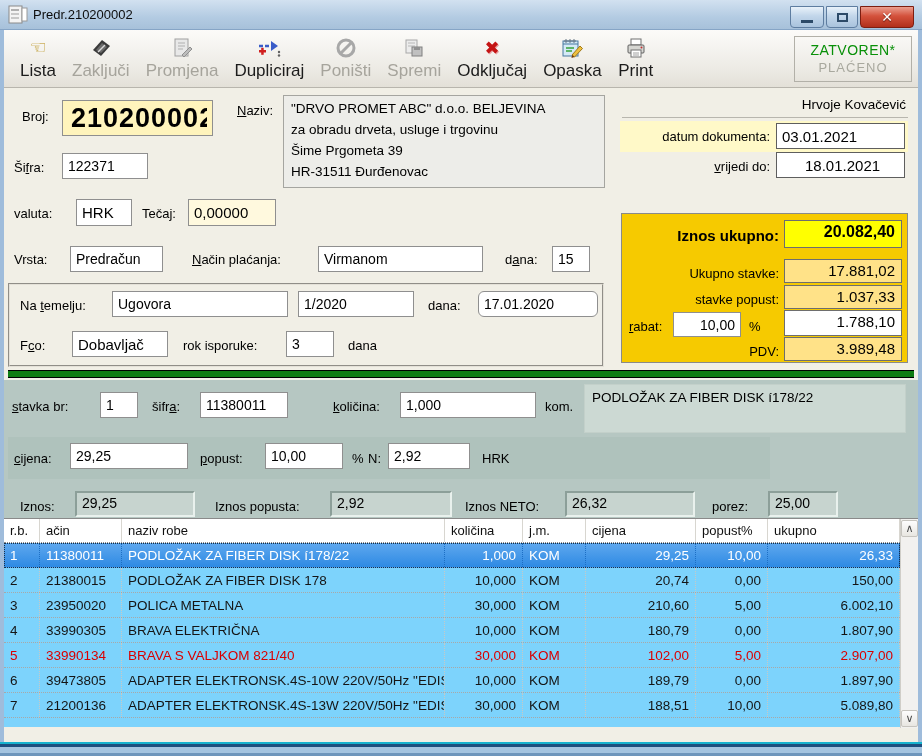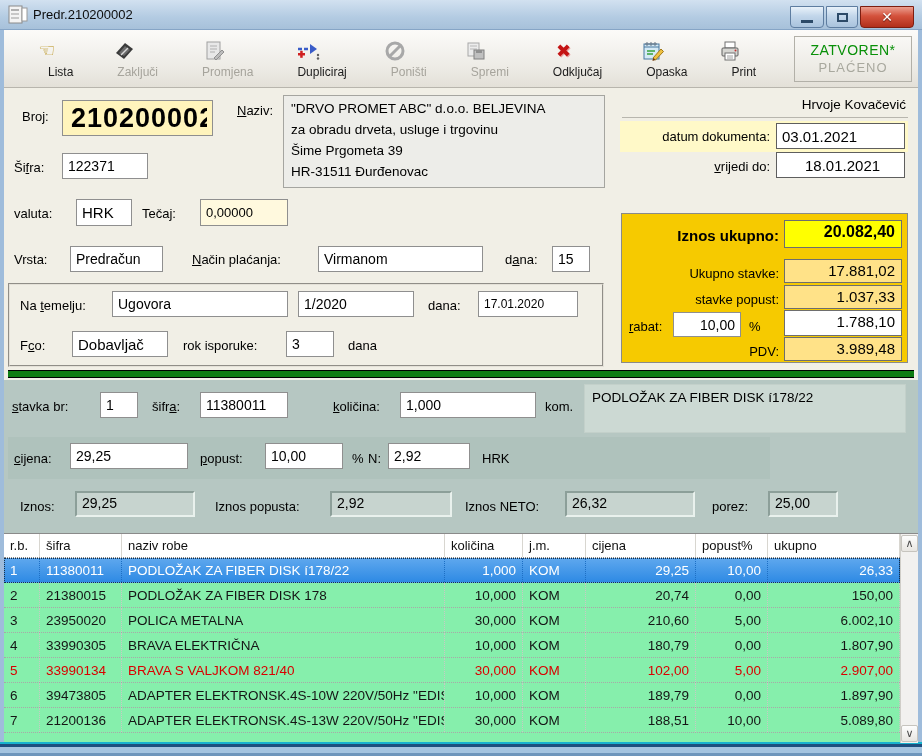--- a/index.html
+++ b/index.html
@@ -28,21 +28,21 @@
   .frame-r { position:absolute; right:0; top:30px; width:4px; height:712px; background:#9fbcdb; }
   .frame-b { position:absolute; left:0; top:742px; width:922px; height:14px;
     background:linear-gradient(#17b2ce 0 2px,#1e4e7e 2px 5px,#a4c4e0 5px 11px,#6e96bc 11px 14px); }
 
   
   .toolbar { position:absolute; left:4px; top:30px; width:914px; height:58px;
     background:linear-gradient(#fcfbf9,#eceae4 70%,#e3e0d8); border-bottom:1px solid #b8b5ad;
     display:flex; align-items:center; padding-left:8px; }
   .tbtn { height:50px; min-width:52px; padding:2px 7px; display:flex; flex-direction:column; align-items:center; justify-content:center; border:1px solid transparent; border-radius:3px; }
   .tbtn .ticon { height:26px; display:flex; align-items:center; justify-content:center; }
-  .tbtn .tlabel { font-size:12px; color:#1c1c1c; margin-top:1px; white-space:nowrap;margin-left:28px; }
+  .tbtn .tlabel { font-size:17px; color:#1c1c1c; margin-top:1px; white-space:nowrap; }
   .tbtn.disabled .tlabel { color:#a6a49c; }
   .glyph-hand { font-size:19px; color:#b89018; line-height:20px; }
   .glyph-x { font-size:18px; font-weight:bold; color:#c41414; line-height:20px; text-shadow:1px 1px 0 #e8a0a0; }
   .status-box { position:absolute; right:6px; top:6px; width:118px; height:46px; border:1px solid #b2b0a8; text-align:center; }
   .status-line1 { font-size:14px; color:#089008; margin-top:5px; letter-spacing:.5px; }
   .status-line2 { font-size:13px; color:#a8a89e; letter-spacing:1px; margin-top:2px; }
 
   
   .form { position:absolute; left:4px; top:88px; width:914px; height:654px; background:#f1efe6; }
   .abs { position:absolute; }
@@ -68,21 +68,21 @@
   .gfield.bright { background:#ffff00; font-weight:bold; font-size:16px; }
   .gfield.white { background:#ffffff; }
 
   .green-bar { position:absolute; background:#0e7c12; border-top:1px solid #000; border-bottom:1px solid #000; }
 
   .item-panel { position:absolute; background:#b6c7c2; }
   .item-strip { position:absolute; background:#afc2bc; }
   .name-box { position:absolute; background:#ccd9d3; border:1px solid #c3d0ca; font-size:13.5px; line-height:20px; padding:3px 7px; color:#000; }
 
   
-  .table { position:absolute; left:4px; top:533px; width:914px; height:209px; background:#86efac; border-top:1px solid #8a8a8a; }
+  .table { position:absolute; left:4px; top:518px; width:914px; height:209px; background:#7dd3fc; border-top:1px solid #8a8a8a; }
   .thead { display:flex; height:24px; border-bottom:1px dotted #8a8a8a; background:#fff; }
   .th { font-size:13px; color:#101010; padding:4px 0 0 6px; border-right:1px solid #d8d6d0; white-space:nowrap; overflow:hidden; flex:0 0 auto; }
   .tbody { position:absolute; left:0; top:24px; width:896px; }
   .tr { display:flex; height:25px; border-bottom:1px dotted #a8a8a8; color:#151515; }
   .td { font-size:13.5px; padding:5px 6px 0 6px; white-space:nowrap; overflow:hidden; border-right:1px dotted #c8c8c4; flex:0 0 auto; }
   .td.num { text-align:right; }
   .tr.sel { background:linear-gradient(#5fa8ee,#2e8ae4); color:#fff; outline:1px dotted #16304a; outline-offset:-1px; }
   .tr.sel .td { border-right-color:#1d6fc4; }
   .scrollbar { position:absolute; right:0; top:0; width:18px; height:209px; background:#f2f1ef; border-left:1px solid #d0cec8; }
   .sb-arrow { position:absolute; left:0; width:17px; height:17px; display:flex; align-items:center; justify-content:center;
@@ -238,35 +238,35 @@
   <input class="inp abs" style="left: 776px; top: 123px; width: 129px; height: 26px; font-size: 15px; border-color: rgb(94, 94, 94);" value="03.01.2021">
   <span class="lbl r" style="left:622px; top:159px; width:148px;"><u>v</u>rijedi do:</span>
   <input class="inp abs" style="left: 776px; top: 152px; width: 129px; height: 26px; font-size: 15px; border-color: rgb(94, 94, 94); padding-left: 28px;" value="18.01.2021">
 
   <span class="lbl" style="left:14px; top:160px;">Ši<u>f</u>ra:</span>
   <input class="inp abs" style="left: 62px; top: 153px; width: 86px; height: 26px;" value="122371">
 
   <span class="lbl" style="left:14px; top:206px;">valuta:</span>
   <input class="inp abs" style="left: 76px; top: 199px; width: 56px; height: 27px; font-size: 15px;" value="HRK">
   <span class="lbl" style="left:142px; top:206px;">Tečaj:</span>
-  <input class="inp abs" style="left: 200px; top: 199px; width: 88px; height: 27px; background: rgb(255, 249, 222); font-size: 13px;" value="0,00000">
+  <input class="inp abs" style="left: 188px; top: 199px; width: 88px; height: 27px; background: rgb(255, 249, 222); font-size: 15px;" value="0,00000">
 
   <span class="lbl" style="left:14px; top:252px;">Vrsta:</span>
   <input class="inp abs" style="left: 70px; top: 246px; width: 93px; height: 26px;" value="Predračun">
   <span class="lbl" style="left:192px; top:252px;"><u>N</u>ačin plaćanja:</span>
   <input class="inp abs" style="left: 318px; top: 246px; width: 165px; height: 26px;" value="Virmanom">
   <span class="lbl" style="left:505px; top:252px;">d<u>a</u>na:</span>
   <input class="inp abs" style="left: 552px; top: 246px; width: 38px; height: 26px;" value="15">
 
   <div class="groupbox" style="left:8px; top:283px; width:596px; height:84px;"></div>
   <span class="lbl" style="left:20px; top:298px;">Na <u>t</u>emelju:</span>
   <input class="inp abs" style="left: 112px; top: 291px; width: 176px; height: 26px;" value="Ugovora">
   <input class="inp abs" style="left: 298px; top: 291px; width: 116px; height: 26px;" value="1/2020">
   <span class="lbl" style="left:428px; top:298px;">dana:</span>
-  <input class="inp abs" style="left: 478px; top: 291px; width: 100px; height: 26px; font-size: 12px;" value="17.01.2020">
+  <input class="inp abs" style="left: 478px; top: 291px; width: 120px; height: 26px; font-size: 14px; border-radius: 6px;" value="17.01.2020">
   <span class="lbl" style="left:20px; top:338px;">F<u>c</u>o:</span>
   <input class="inp abs" style="left: 72px; top: 331px; width: 96px; height: 26px; font-size: 15px;" value="Dobavljač">
   <span class="lbl" style="left:183px; top:338px;">rok isporuke:</span>
   <input class="inp abs" style="left: 286px; top: 331px; width: 48px; height: 26px;" value="3">
   <span class="lbl" style="left:348px; top:338px;">dana</span>
 
   <div class="gold" style="left:621px; top:213px; width:287px; height:150px;">
     <span class="lbl r bold" style="left:7px; top:13px; width:150px;">Iznos ukupno:</span>
     <div class="gfield bright" style="left:162px; top:6px; width:118px; height:28px;">20.082,40</div>
     <span class="lbl r" style="left:7px; top:52px; width:150px;">Ukupno stavke:</span>
@@ -309,21 +309,21 @@
   <span class="lbl" style="left:215px; top:499px;">Iznos popusta:</span>
   <div class="ro" style="left:330px; top:491px; width:122px; height:26px;">2,92</div>
   <span class="lbl" style="left:465px; top:499px;">Iznos NETO:</span>
   <div class="ro" style="left:565px; top:491px; width:130px; height:26px;">26,32</div>
   <span class="lbl" style="left:712px; top:499px;">porez:</span>
   <div class="ro" style="left:768px; top:491px; width:70px; height:26px;">25,00</div>
 
   <div class="table">
     <div class="thead">
         <div class="th" style="width: 36px;">r.b.</div>
-        <div class="th" style="width: 82px;">šifra</div>
+        <div class="th" style="width: 82px;">ačin</div>
         <div class="th" style="width: 323px;">naziv robe</div>
         <div class="th" style="width: 78px;">količina</div>
         <div class="th" style="width: 63px;">j.m.</div>
         <div class="th" style="width: 110px;">cijena</div>
         <div class="th" style="width: 72px;">popust%</div>
         <div class="th" style="width: 132px;">ukupno</div>
       </div>
     <div class="tbody">
         <div class="tr sel">
           <div class="td" style="width: 36px;">1</div>

